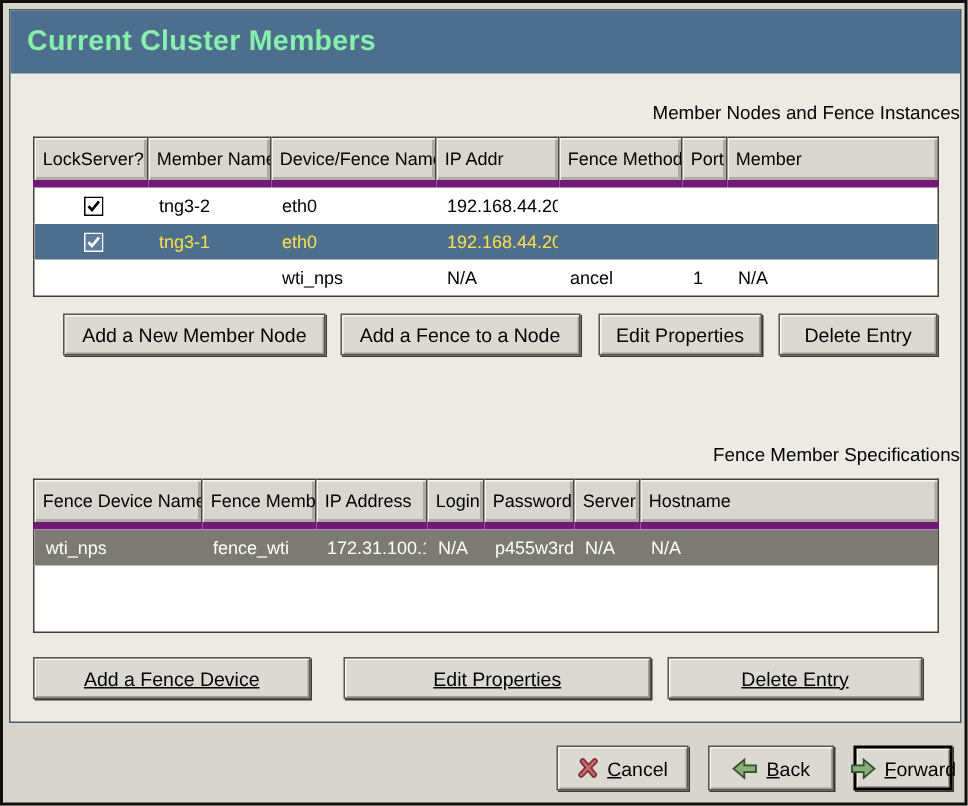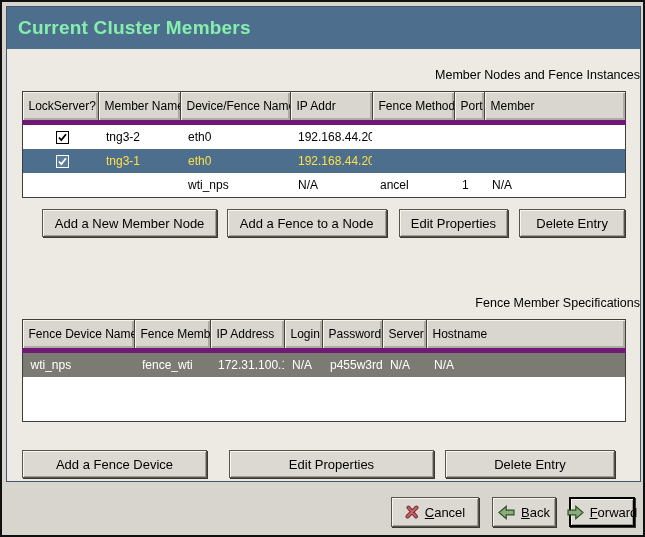--- a/index.html
+++ b/index.html
@@ -39,21 +39,21 @@
   }
   td.cell-center{text-align:center;padding:0;}
   tr.sel-blue td{background:#4d6e8d;color:#fde047;}
   tr.sel-gray td{background:#7c7b73;color:#ffffff;}
   tr.filler td{height:44px;}
 
   .cb{display:inline-block;vertical-align:middle;line-height:0;}
   .cb:not(.checked) .tick{display:none;}
 
   .btnrow{display:flex;width:603px;margin:11px auto 0 auto;}
-  .btnrow2{margin-top:28px;}
+  .btnrow2{margin-top:16px;text-decoration:underline;}
   .gbtn{
     font-family:"Liberation Sans","DejaVu Sans",sans-serif;
     font-size:13px;color:#000;height:28px;
     background:#dcd9d2;border:1px solid #56544e;
     box-shadow:inset 1px 1px 0 #f7f5f0, inset -1px -1px 0 #a19e96, 1px 1px 0 #3a3935;
     padding:0 8px;cursor:default;
   }
   .sp1{width:10px;} .sp2{width:13px;} .sp3{width:12px;}
   .w-addmember{width:181px;margin-left:20px;} .w-addfence{width:165px;} .w-edit1{width:112px;} .w-del1{width:109px;}
   .w-addfdev{width:185px;} .sp4{width:22px;} .w-edit2{width:205px;} .sp5{width:11px;} .w-del2{width:170px;}
@@ -64,21 +64,21 @@
   }
   .fbtn{
     display:flex;align-items:center;justify-content:center;gap:6px;
     height:30px;box-sizing:border-box;
     font-family:"Liberation Sans","DejaVu Sans",sans-serif;font-size:13px;
     background:#dcd9d2;border:1px solid #56544e;
     box-shadow:inset 1px 1px 0 #f7f5f0, inset -1px -1px 0 #a19e96, 1px 1px 0 #3a3935;
     cursor:default;
   }
   .fbtn u{text-decoration:underline;}
-  .w-cancel{width:88px;} .w-back{width:64px;}
+  .w-cancel{width:88px;} .w-back{width:84px;}
   .w-forward{width:66px;border:2px solid #000;}
   .icon{display:inline-block;line-height:0;}
 </style>
 </head>
 <body>
 
 <div class="window">
   <div class="panel">
     <div class="titlebar">Current Cluster Members</div>
 

